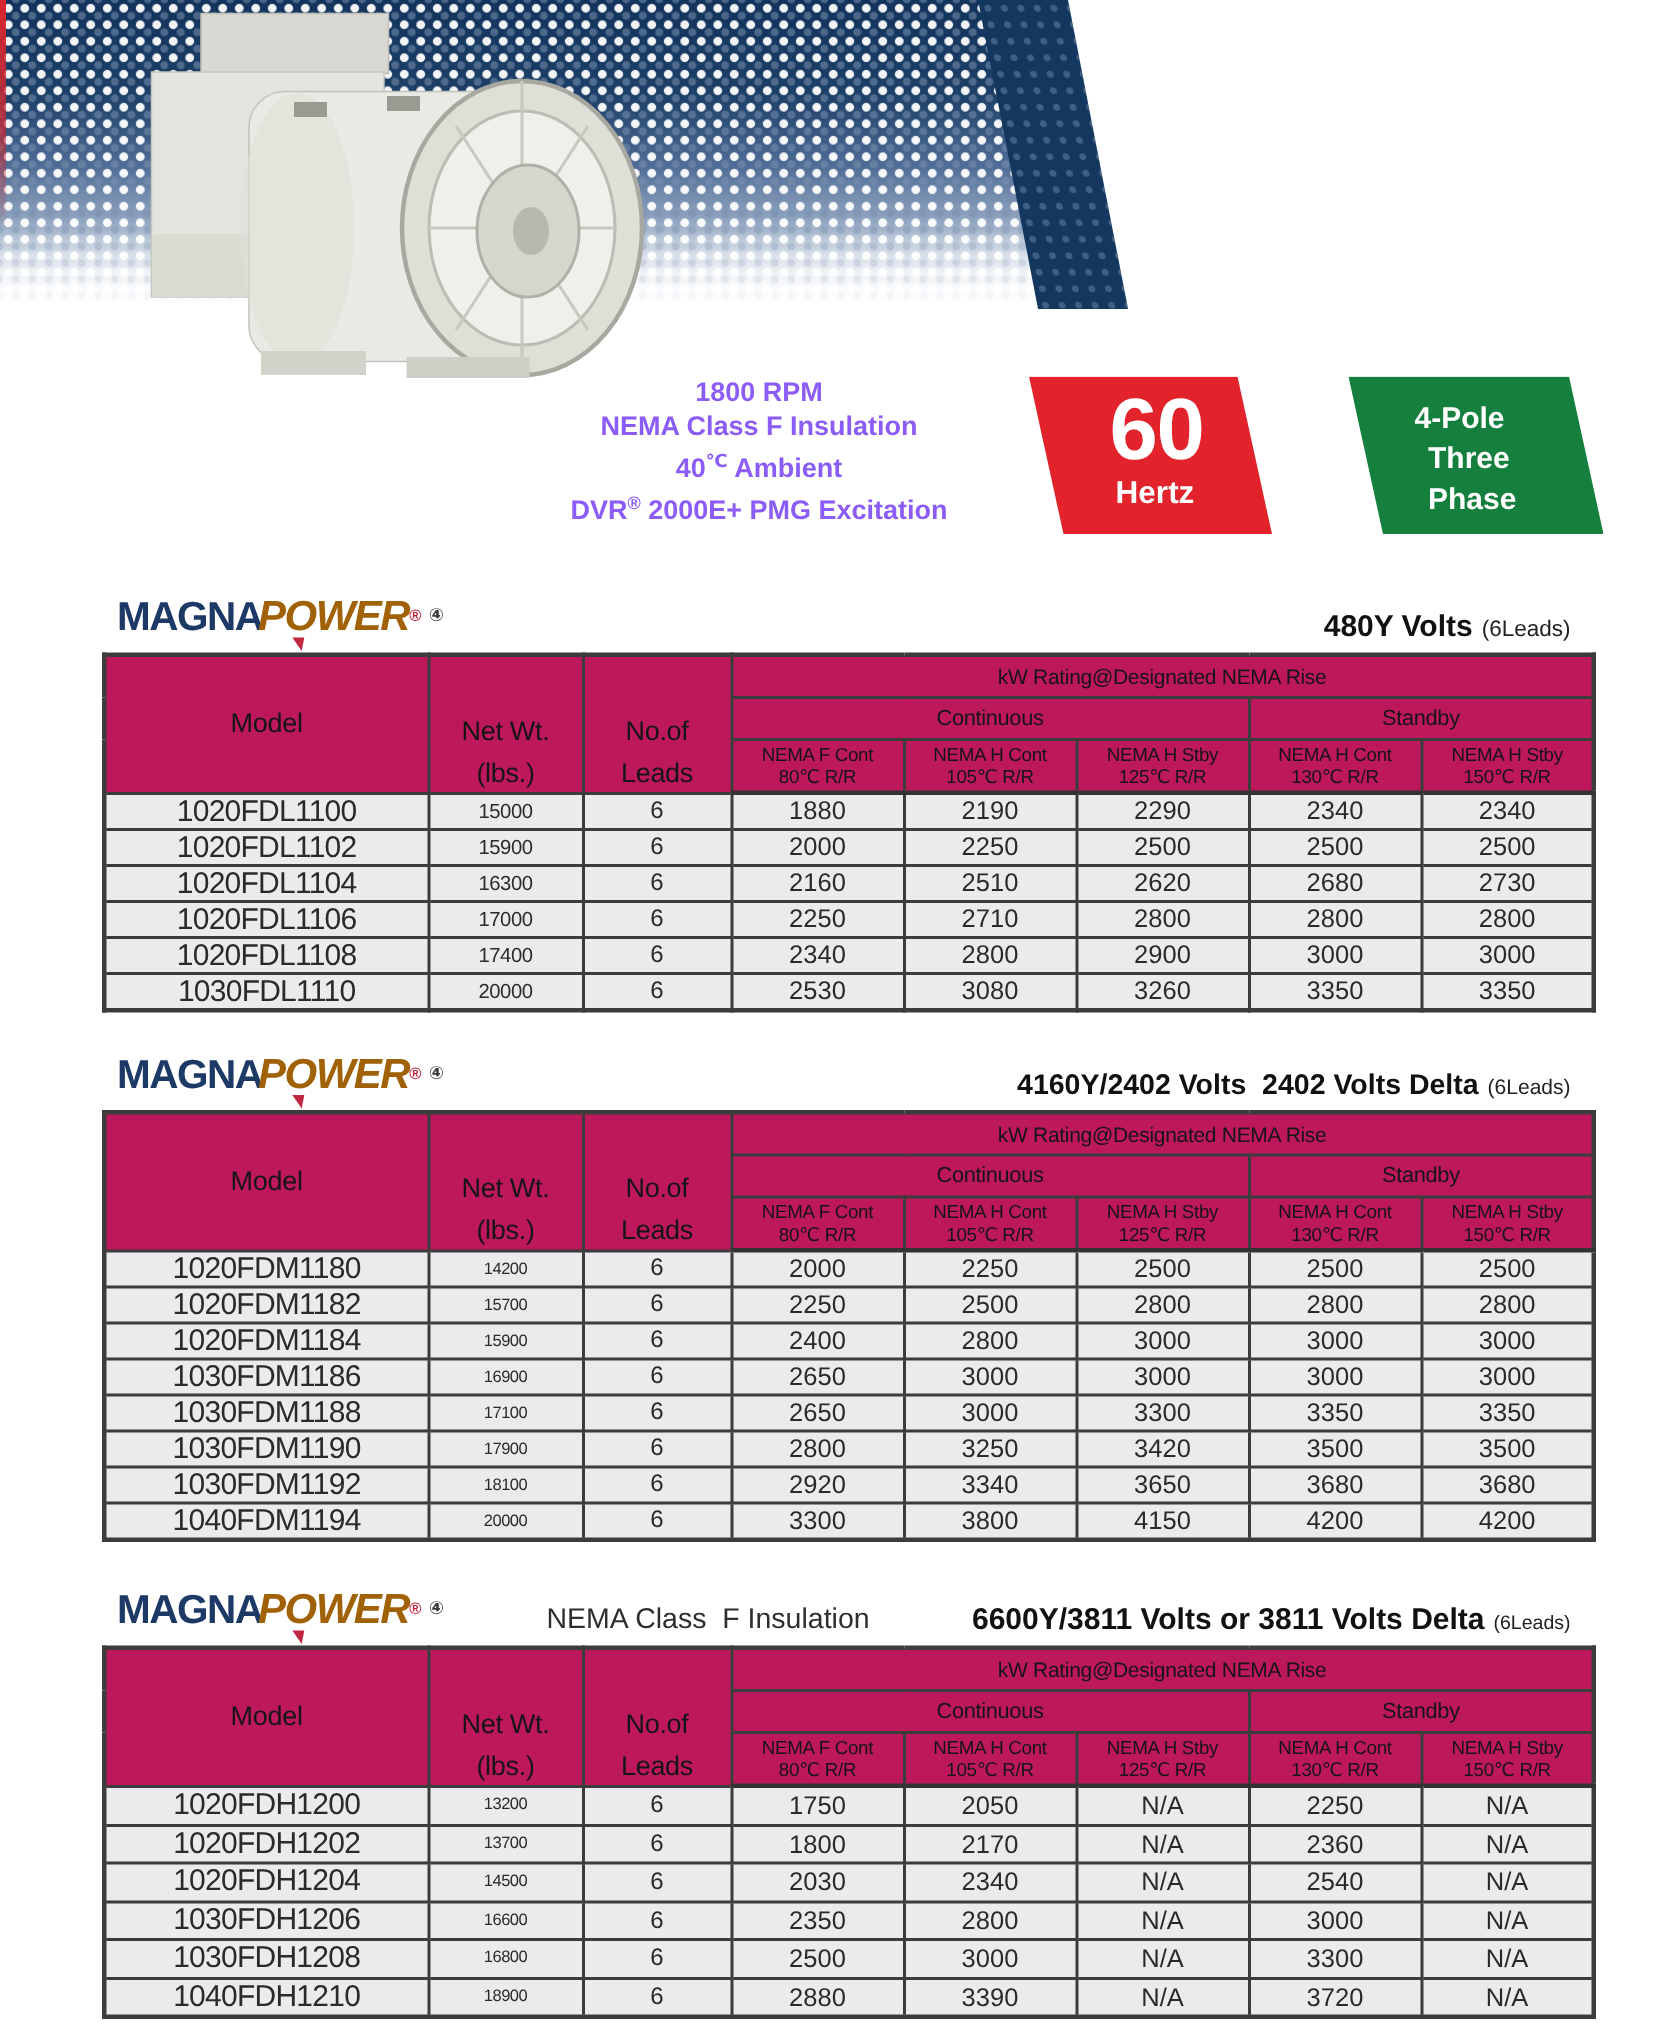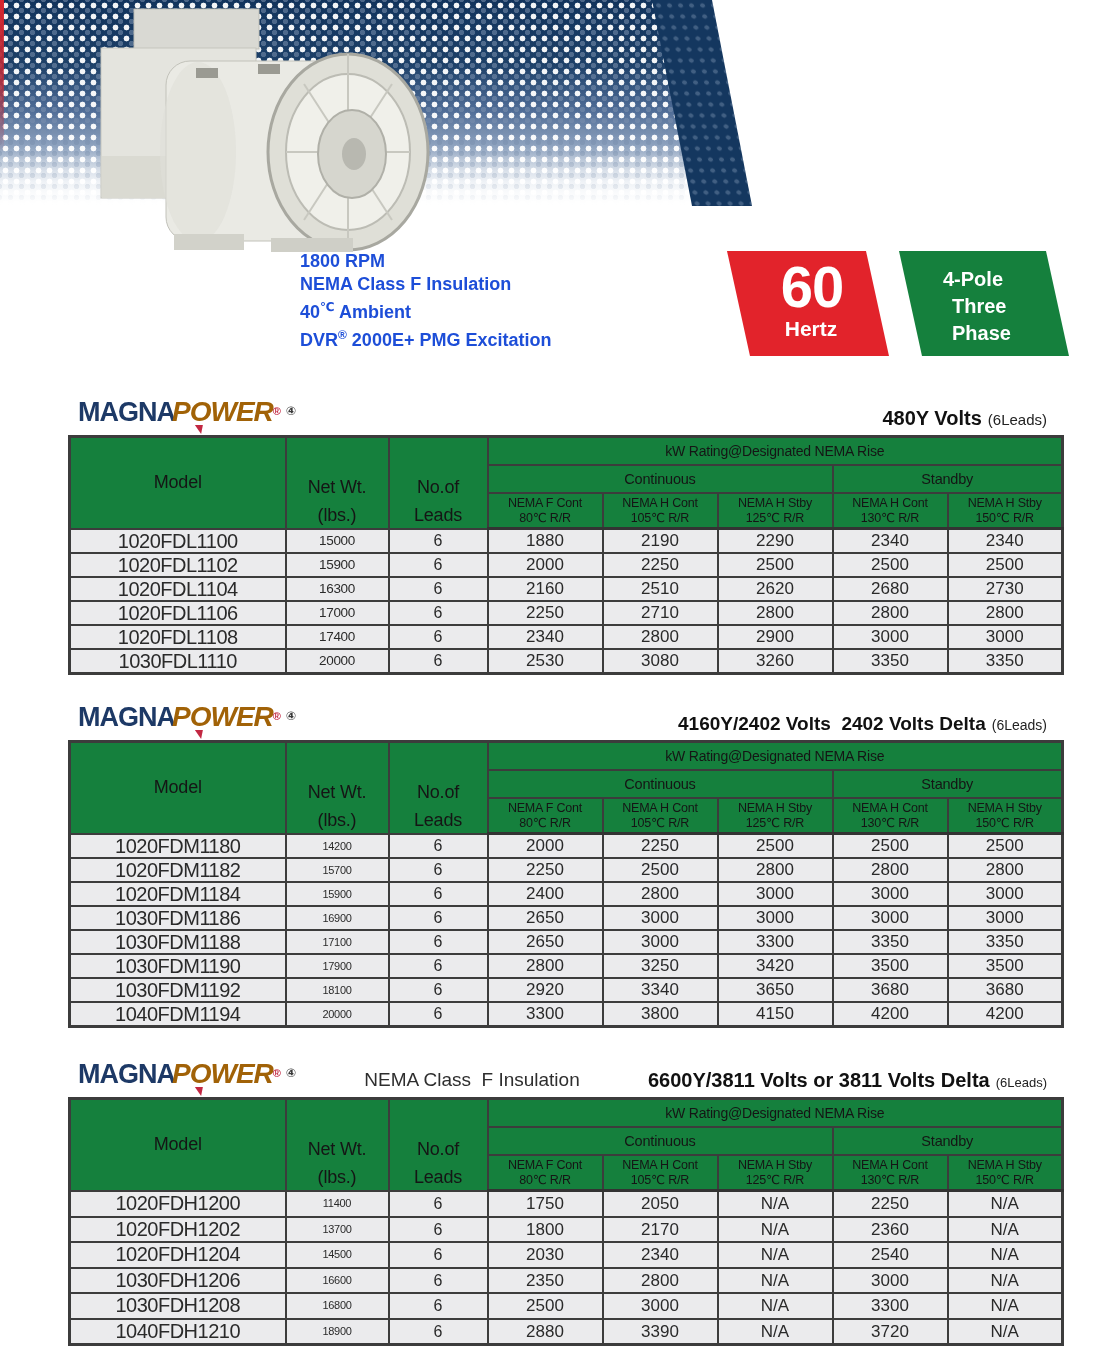--- a/index.html
+++ b/index.html
@@ -26,28 +26,28 @@
     background-size:11px 11px;
     transform:skewX(11deg); transform-origin:0 0;
   }
   .red-sliver {
     position:absolute; left:0; top:0; width:4px; height:152px;
     background:linear-gradient(to bottom, #d8262e 0%, rgba(216,38,46,.7) 55%, rgba(216,38,46,0) 100%);
   }
   .generator { position:absolute; left:46px; top:6px; }
 
   .specs {
-    position:absolute; left:300px; top:250px; width:412px; text-align:left;
-    font-weight:bold; color:#1d4ed8; font-size:18px; line-height:23px;
+    position:absolute; left:300px; top:250px; width:412px; text-align:center;
+    font-weight:bold; color:#8b5cf6; font-size:18px; line-height:23px;
   }
   .spec-line { white-space:pre; }
   .specs sup { font-size:12px; }
 
   .badge-red {
-    position:absolute; left:727px; top:251px; width:162px; height:105px;
+    position:absolute; left:686px; top:251px; width:162px; height:105px;
     clip-path:polygon(0 0,139px 0,162px 105px,23px 105px);
     background:#e2232b; color:#fff; text-align:center;
   }
   .badge-60 { font-size:58px; font-weight:bold; line-height:54px; margin-top:9px; padding-left:8px; letter-spacing:-1px; }
   .badge-hertz { font-size:21px; font-weight:bold; margin-top:3px; padding-left:6px; }
 
   .badge-gray {
     position:absolute; left:899px; top:251px; width:170px; height:105px;
     clip-path:polygon(0 0,147px 0,170px 105px,23px 105px);
     background:#15803d; color:#fff; font-size:20px; font-weight:bold;
@@ -77,21 +77,21 @@
   }
   .head-note { font-size:19px; color:#2e2e2e; white-space:pre; padding-bottom:2px; }
   .section-title { color:#111; padding-bottom:1px; }
   .t-bold { font-weight:bold; font-size:20px; white-space:pre; }
   .t-light { font-weight:normal; font-size:15px; color:#222; margin-left:6px; }
   .s2 .t-bold { font-size:19px; } .s2 .t-light { font-size:14px; }
   .s3 .t-bold { font-size:20px; } .s3 .t-light { font-size:13px; }
 
   table.spec-table { border-collapse:collapse; width:993px; table-layout:fixed; border:3px solid #3c3c3c; }
   .spec-table th, .spec-table td { border:2px solid #3c3c3c; padding:0; }
-  .spec-table thead th { background:#15803d; font-weight:normal; color:#151515; letter-spacing:-0.2px; }
+  .spec-table thead th { background:#be185d; font-weight:normal; color:#151515; letter-spacing:-0.2px; }
   thead tr:last-child th { border-bottom:3px solid #333; }
 
   .th-model { font-size:18px; }
   .th-2line span { display:block; line-height:19px;margin-top:38px; }
   .th-2line span + span { margin-top:9px; }
   .th-2line { font-size:18px; }
   .th-kw   { font-size:14px;  height:26px; }
   .th-band { font-size:14.5px; height:26px; }
   .th-sub  { height:33px; font-size:12.5px; font-weight:bold;margin-left:20px; }
   .th-sub span { display:block; line-height:15px; }
@@ -493,21 +493,21 @@
             </th>
           <th class="th-sub">
               <span>NEMA H Stby</span>
               <span>150℃ R/R</span>
             </th>
         </tr>
       </thead>
       <tbody>
           <tr>
             <td class="td-model">1020FDH1200</td>
-            <td class="td-wt">11400</td>
+            <td class="td-wt">13200</td>
             <td class="td-leads">6</td>
             <td class="td-val">1750</td>
             <td class="td-val">2050</td>
             <td class="td-val">N/A</td>
             <td class="td-val">2250</td>
             <td class="td-val">N/A</td>
           </tr>
           <tr>
             <td class="td-model">1020FDH1202</td>
             <td class="td-wt">13700</td>

